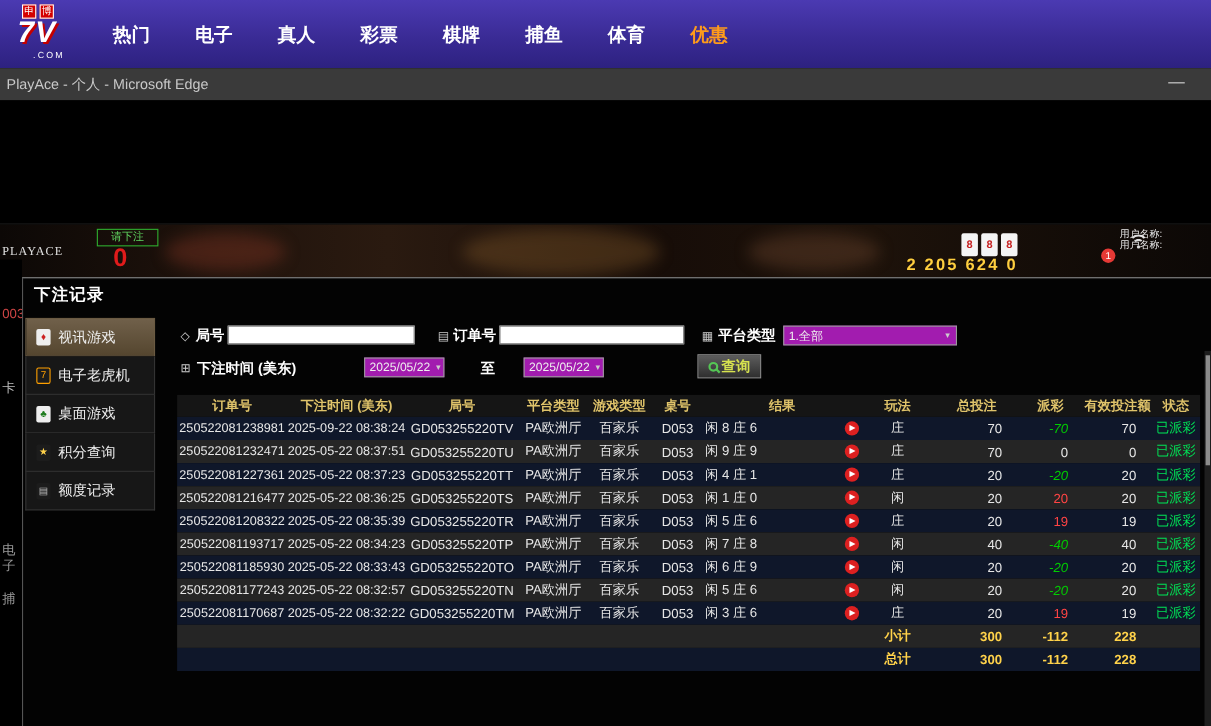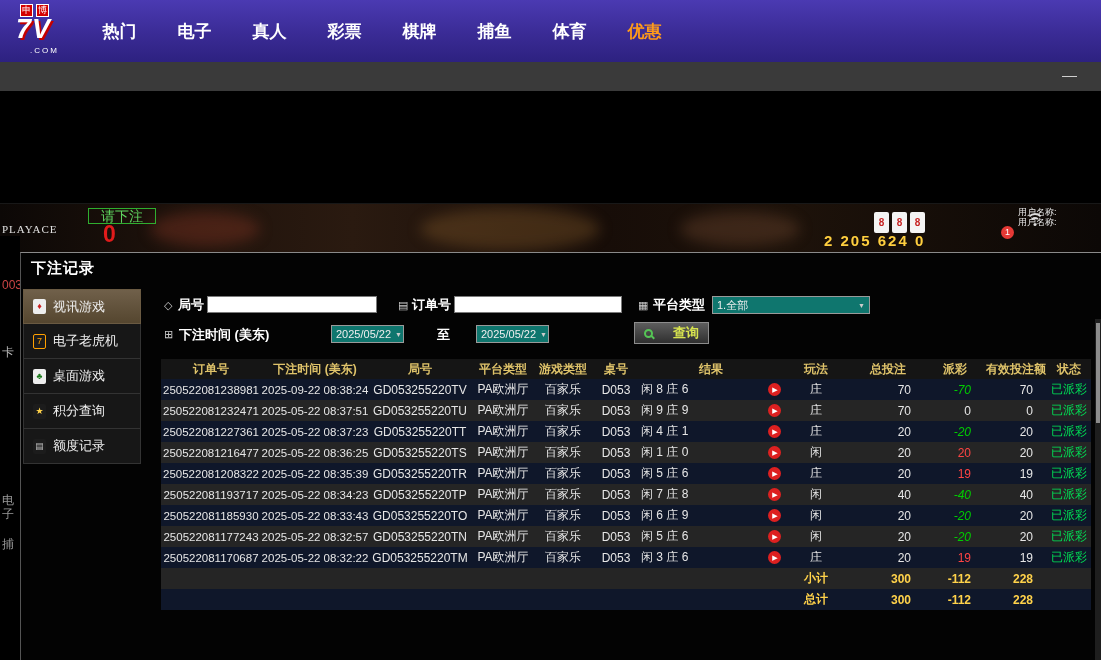--- a/index.html
+++ b/index.html
@@ -32,21 +32,21 @@
   .url-text { margin-left:15px; color:#a3a3a3; font-size:14.5px; cursor:text; }
 
   
   .strip { position:absolute; top:203px; left:0; width:1101px; height:49px; overflow:hidden;
     background:linear-gradient(90deg,#0c0806 0%,#20130c 18%,#2a1a10 32%,#170d08 55%,#1d120a 72%,#0c0806 100%);
     border-top:1px solid #181818; }
   .blob { position:absolute; border-radius:50%; filter:blur(7px); }
   .b1 { left:150px; top:8px; width:110px; height:34px; background:rgba(150,60,40,.35); }
   .b2 { left:420px; top:4px; width:180px; height:42px; background:rgba(160,110,50,.30); }
   .b3 { left:680px; top:8px; width:120px; height:34px; background:rgba(140,90,60,.30); }
-  .bet-box { position:absolute; left:88px; top:4px; border:1px solid #2fae2f; color:#5fd45f; font-size:14px; padding:0 12px; line-height:14px; }
+  .bet-box { position:absolute; left:88px; top:4px; border:1px solid #2fae2f; color:#5fd45f; font-size:10px; padding:0 12px; line-height:14px; }
   .bet-zero { position:absolute; left:103px; top:17px; color:#e01b1b; font-size:23px; font-weight:bold; }
   .brand { position:absolute; left:2px; top:19px; color:#e0e0e0; font-size:11px; letter-spacing:1px; font-family:"Liberation Serif", serif; }
   .cards { position:absolute; left:874px; top:8px; display:flex; gap:3px; }
   .card { width:15px; height:21px; background:#f4f4f4; border-radius:2px; color:#c62222; font-size:10px; line-height:21px; text-align:center; font-weight:bold; }
   .jackpot { position:absolute; left:824px; top:28px; color:#ffcf3f; font-size:15px; font-weight:bold; letter-spacing:2px; }
   .notif { position:absolute; left:1001px; top:22px; width:13px; height:13px; border-radius:50%; background:#e53935; color:#fff; font-size:9px; line-height:13px; text-align:center; }
   .wifi { position:absolute; left:1026px; top:9px; width:18px; height:16px; }
   .wifi b { position:absolute; left:50%; transform:translateX(-50%); border:2px solid #ddd; border-radius:50%;
     border-bottom-color:transparent; border-left-color:transparent; border-right-color:transparent; }
   .wifi b.a1 { width:18px; height:18px; top:0; }
@@ -72,26 +72,26 @@
   .side-icon.slot-machine-icon { background:#1c1c1c; color:#ffa000; border:1px solid #ffa000; line-height:13px; }
   .side-icon.table-games-icon { color:#1a7a1a; }
   .side-icon.points-search-icon { background:#1c1c1c; color:#ffd24a; }
   .side-icon.records-icon { background:#1c1c1c; color:#bbb; }
 
   
   .filters { position:absolute; left:140px; top:40px; right:10px; height:66px; }
   .f-label { position:absolute; color:#fff; font-size:13px; font-weight:bold; white-space:nowrap; }
   .f-icon { position:absolute; color:#ccc; font-size:11px; }
   .f-input { position:absolute; height:17px; background:#fff; border:1px solid #7a7a7a; font-size:11px; padding:0 3px; color:#111; }
-  .dselect { position:absolute; height:18px; background:#0f766e; border:1px solid #9a9a9a; color:#eee; font-size:11px;
+  .dselect { position:absolute; height:18px; background:#a21caf; border:1px solid #9a9a9a; color:#eee; font-size:11px;
     display:flex; align-items:center; justify-content:space-between; padding:0 4px; cursor:pointer; }
   .dselect .arrow { font-size:7px; color:#ccc; margin-left:4px; }
   .search-btn { position:absolute; left:473px; top:29px; height:22px; padding:0 9px;
     background:linear-gradient(180deg,#5d5d5d,#2f2f2f); border:1px solid #8c8c8c; color:#d7e34f;
-    font-size:13px; font-weight:bold; display:flex; align-items:center; gap:20px; cursor:pointer; }
+    font-size:13px; font-weight:bold; display:flex; align-items:center; gap:3px; cursor:pointer; }
   .mag { width:9px; height:9px; border:2px solid #55c555; border-radius:50%; position:relative; display:inline-block; }
   .mag::after { content:''; position:absolute; width:5px; height:2px; background:#55c555; right:-4px; bottom:-2px; transform:rotate(45deg); }
 
   
   .table { position:absolute; left:140px; top:106px; right:10px; }
   .grid-row { display:grid; grid-template-columns:100px 108px 102px 64px 56px 50px 140px 70px 74px 60px 62px 1fr; align-items:center; }
   .thead { height:20px; background:#151515; }
   .th { color:#dfc36a; font-size:12px; font-weight:bold; text-align:center; white-space:nowrap; overflow:hidden; }
   .tr { height:21px; }
   .tr.even { background:#0f172a; }
@@ -132,20 +132,21 @@
         <div class="nav-item">真人</div>
         <div class="nav-item">彩票</div>
         <div class="nav-item">棋牌</div>
         <div class="nav-item">捕鱼</div>
         <div class="nav-item">体育</div>
         <div class="nav-item hl">优惠</div>
       </div>
   </div>
 
   <div class="titlebar">
+    <span>PlayAce - 个人 - Microsoft Edge</span>
     <span class="min-btn">—</span>
   </div>
 
 
   <div class="strip">
     <span class="blob b1"></span>
     <span class="blob b2"></span>
     <span class="blob b3"></span>
     <div class="bet-box">请下注</div>
     <div class="bet-zero">0</div>

